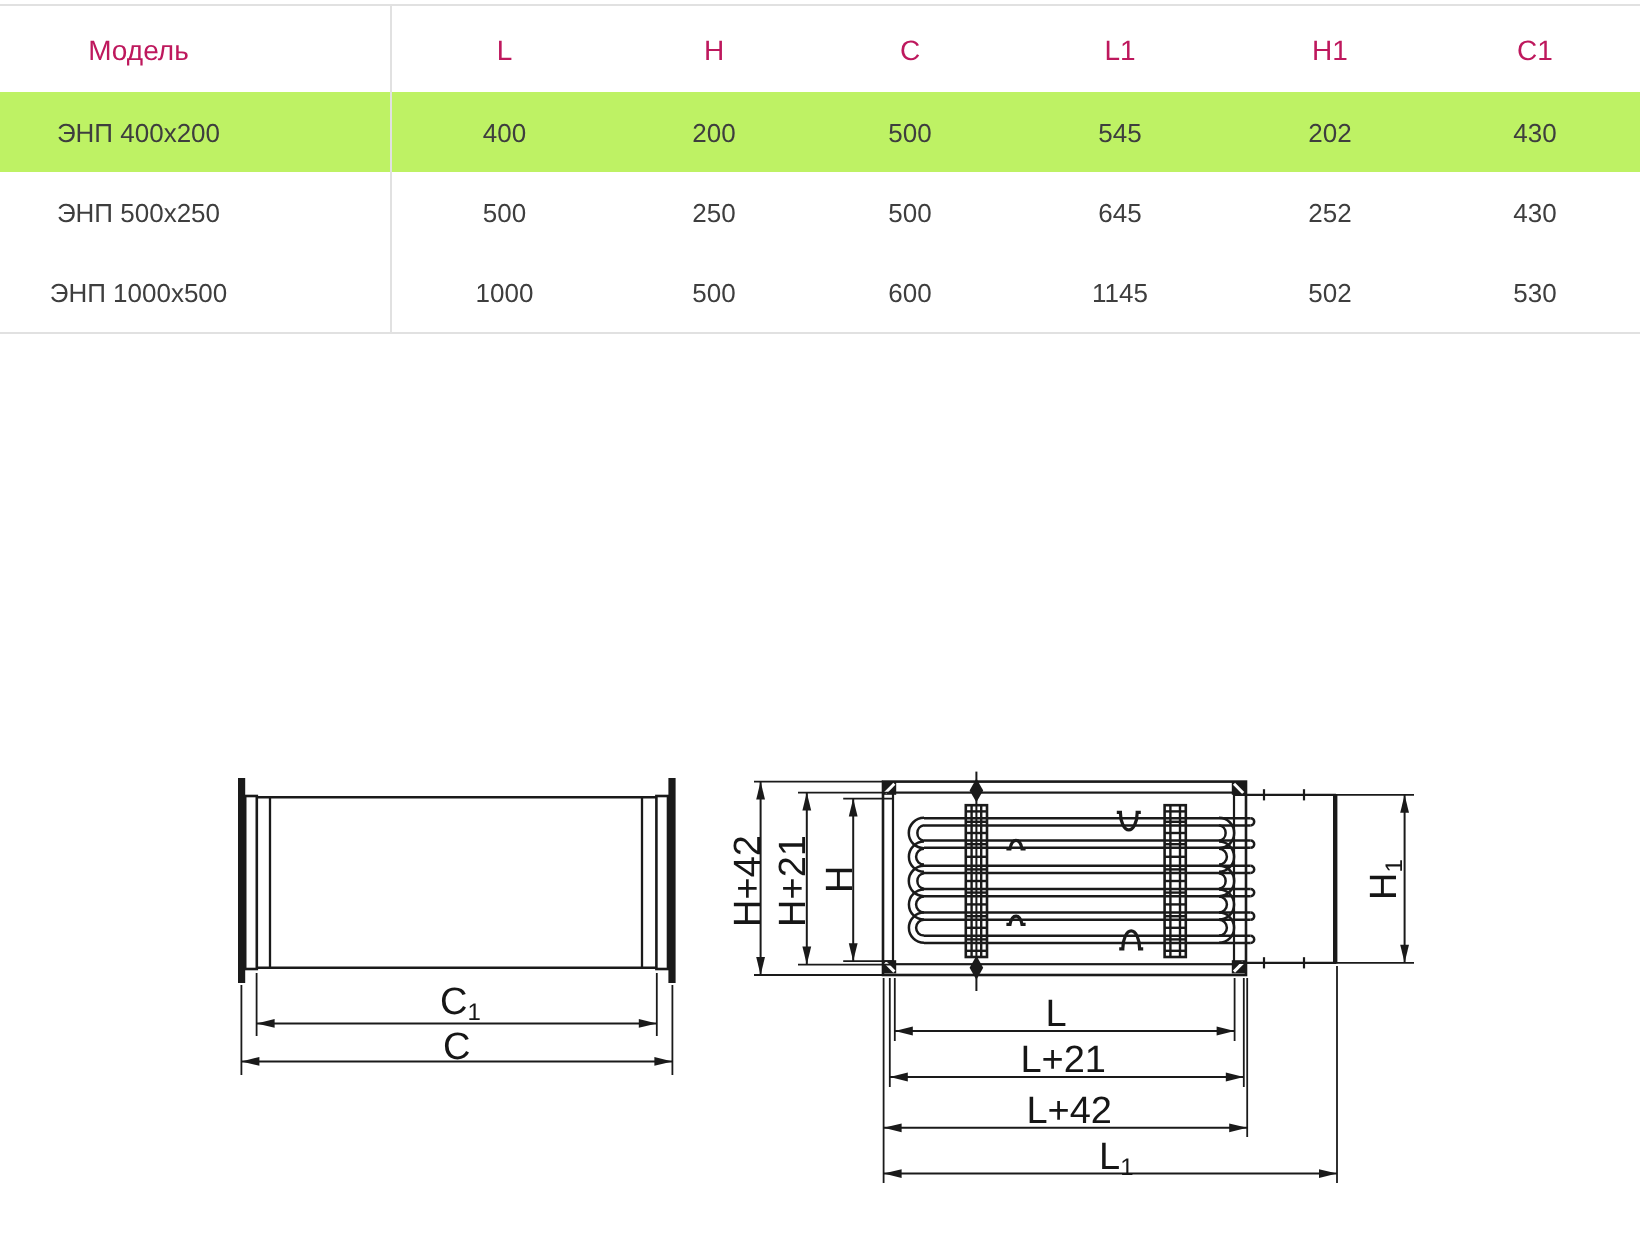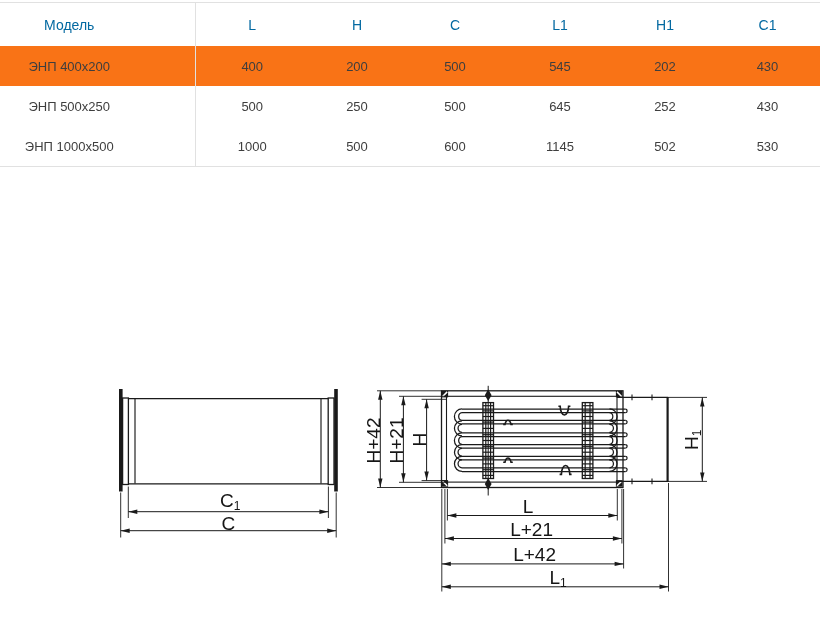--- a/index.html
+++ b/index.html
@@ -1,23 +1,23 @@
 <!DOCTYPE html>
 <html><head>
 <meta charset="utf-8">
 <style>
   html,body{margin:0;padding:0;background:#ffffff;width:820px;height:622px;overflow:hidden;}
   body{font-family:"Liberation Sans", sans-serif;position:relative;}
   table.spec{border-collapse:collapse;table-layout:fixed;width:820px;position:absolute;left:0;top:2px;
     border-top:1px solid #e1e1e1;border-bottom:1px solid #e1e1e1;}
   table.spec th, table.spec td{font-weight:400;text-align:center;padding:0;}
-  table.spec th{height:43px;font-size:14px;color:#0369a1;}
+  table.spec th{height:43px;font-size:14px;color:#be185d;}
   table.spec td{height:40px;font-size:13px;color:#3e3e3e;}
   table.spec th.mdl, table.spec td.mdl{border-right:1px solid #e1e1e1;padding-right:56px;}
-  table.spec tbody tr.g{background:#f97316;}
+  table.spec tbody tr.g{background:#bef264;}
   svg text{font-family:"Liberation Sans", sans-serif;fill:#161616;}
 </style>
 </head>
 <body>
 
 <table class="spec">
   <colgroup>
       <col style="width:195px">
       <col style="width:114px">
       <col style="width:96px">

